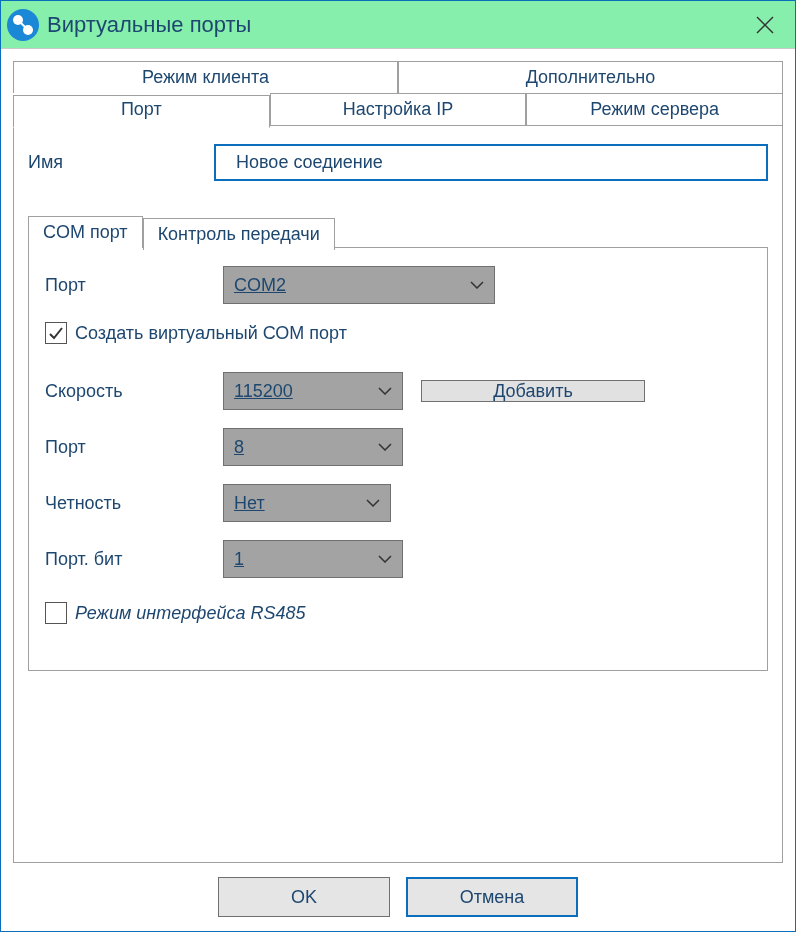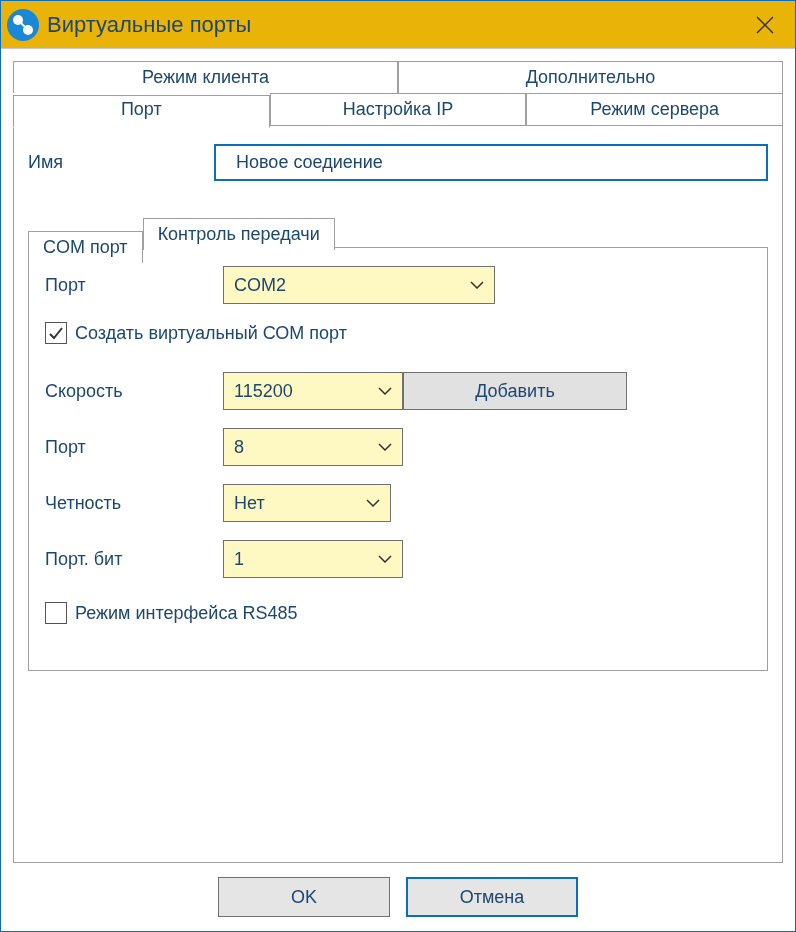--- a/index.html
+++ b/index.html
@@ -17,21 +17,21 @@
     border: 1px solid #0a6ebd;
     width: 796px;
     height: 932px;
     display: flex;
     flex-direction: column;
   }
   .titlebar {
     display: flex;
     align-items: center;
     height: 48px;
-    background: #eab308;
+    background: #86efac;
     padding-left: 4px;
     border-bottom: 1px solid #c9c9c9;
   }
   .titlebar-icon {
     width: 36px; height: 36px;
     margin-right: 6px;
     display: flex; align-items: center; justify-content: center;
   }
   .titlebar-title { flex: 1; font-size: 22px; }
   .close-btn {
@@ -111,46 +111,47 @@
   }
   .subtab {
     border: 1px solid #a0a0a0;
     border-bottom: none;
     padding: 5px 14px;
     background: #fff;
     cursor: pointer;
     position: relative;
   }
   .subtab.active {
-    top: 16px;
+    top: 1px;
     z-index: 3;
   }
   .subtab.inactive {
     top: 3px;
   }
 
   .sub-panel {
     border: 1px solid #a0a0a0;
     flex: 1;
     padding: 18px 16px;
     margin-top: 0;
   }
 
   .form-row { display: flex; align-items: center; margin-bottom: 18px; }
   .form-label { width: 178px; }
   .combo {
     width: 272px;
     height: 38px;
     border: 1px solid #707070;
-    background: #fef9c3;
+    background: #a3a3a3;
     display: flex;
     align-items: center;
     padding: 0 10px;
     cursor: pointer;
     position: relative;
+    text-decoration: underline;
   }
   .combo-text { flex: 1; }
   .combo-arrow {
     margin-left: 8px;
   }
 
   .chk-row {
     display: flex;
     align-items: center;
     margin-bottom: 28px;
@@ -161,21 +162,22 @@
     width: 22px; height: 22px;
     border: 1px solid #555;
     display: flex;
     align-items: center; justify-content: center;
     margin-right: 8px;
     background: #fff;
   }
 
   .add-btn {
     width: 224px;
-    height: 38px;
+    height: 22px;
+    margin-left: 18px;
     border: 1px solid #707070;
     background: #e1e1e1;
     display: flex;
     align-items: center; justify-content: center;
     cursor: pointer;
   }
 
   .spacer { flex: 1; }
 
   .button-bar {
@@ -295,21 +297,21 @@
         <div class="form-row">
           <div class="form-label">Порт. бит</div>
           <div class="combo" style="width:180px;">
             <span class="combo-text">1</span>
             <svg class="combo-arrow" width="14" height="8" viewBox="0 0 14 8">
                 <polyline points="1,1 7,7 13,1" fill="none" stroke="#333" stroke-width="1.5"></polyline>
               </svg>
           </div>
         </div>
 
-        <div class="chk-row" style="margin-top:24px;">
+        <div class="chk-row" style="margin-top:24px;font-style:italic;">
           <div class="chkbox"></div>
           <span>Режим интерфейса RS485</span>
         </div>
       </div>
       <div class="spacer"></div>
     </div>
 
     <div class="button-bar">
       <div class="dlg-btn">OK</div>
       <div class="dlg-btn primary">Отмена</div>

